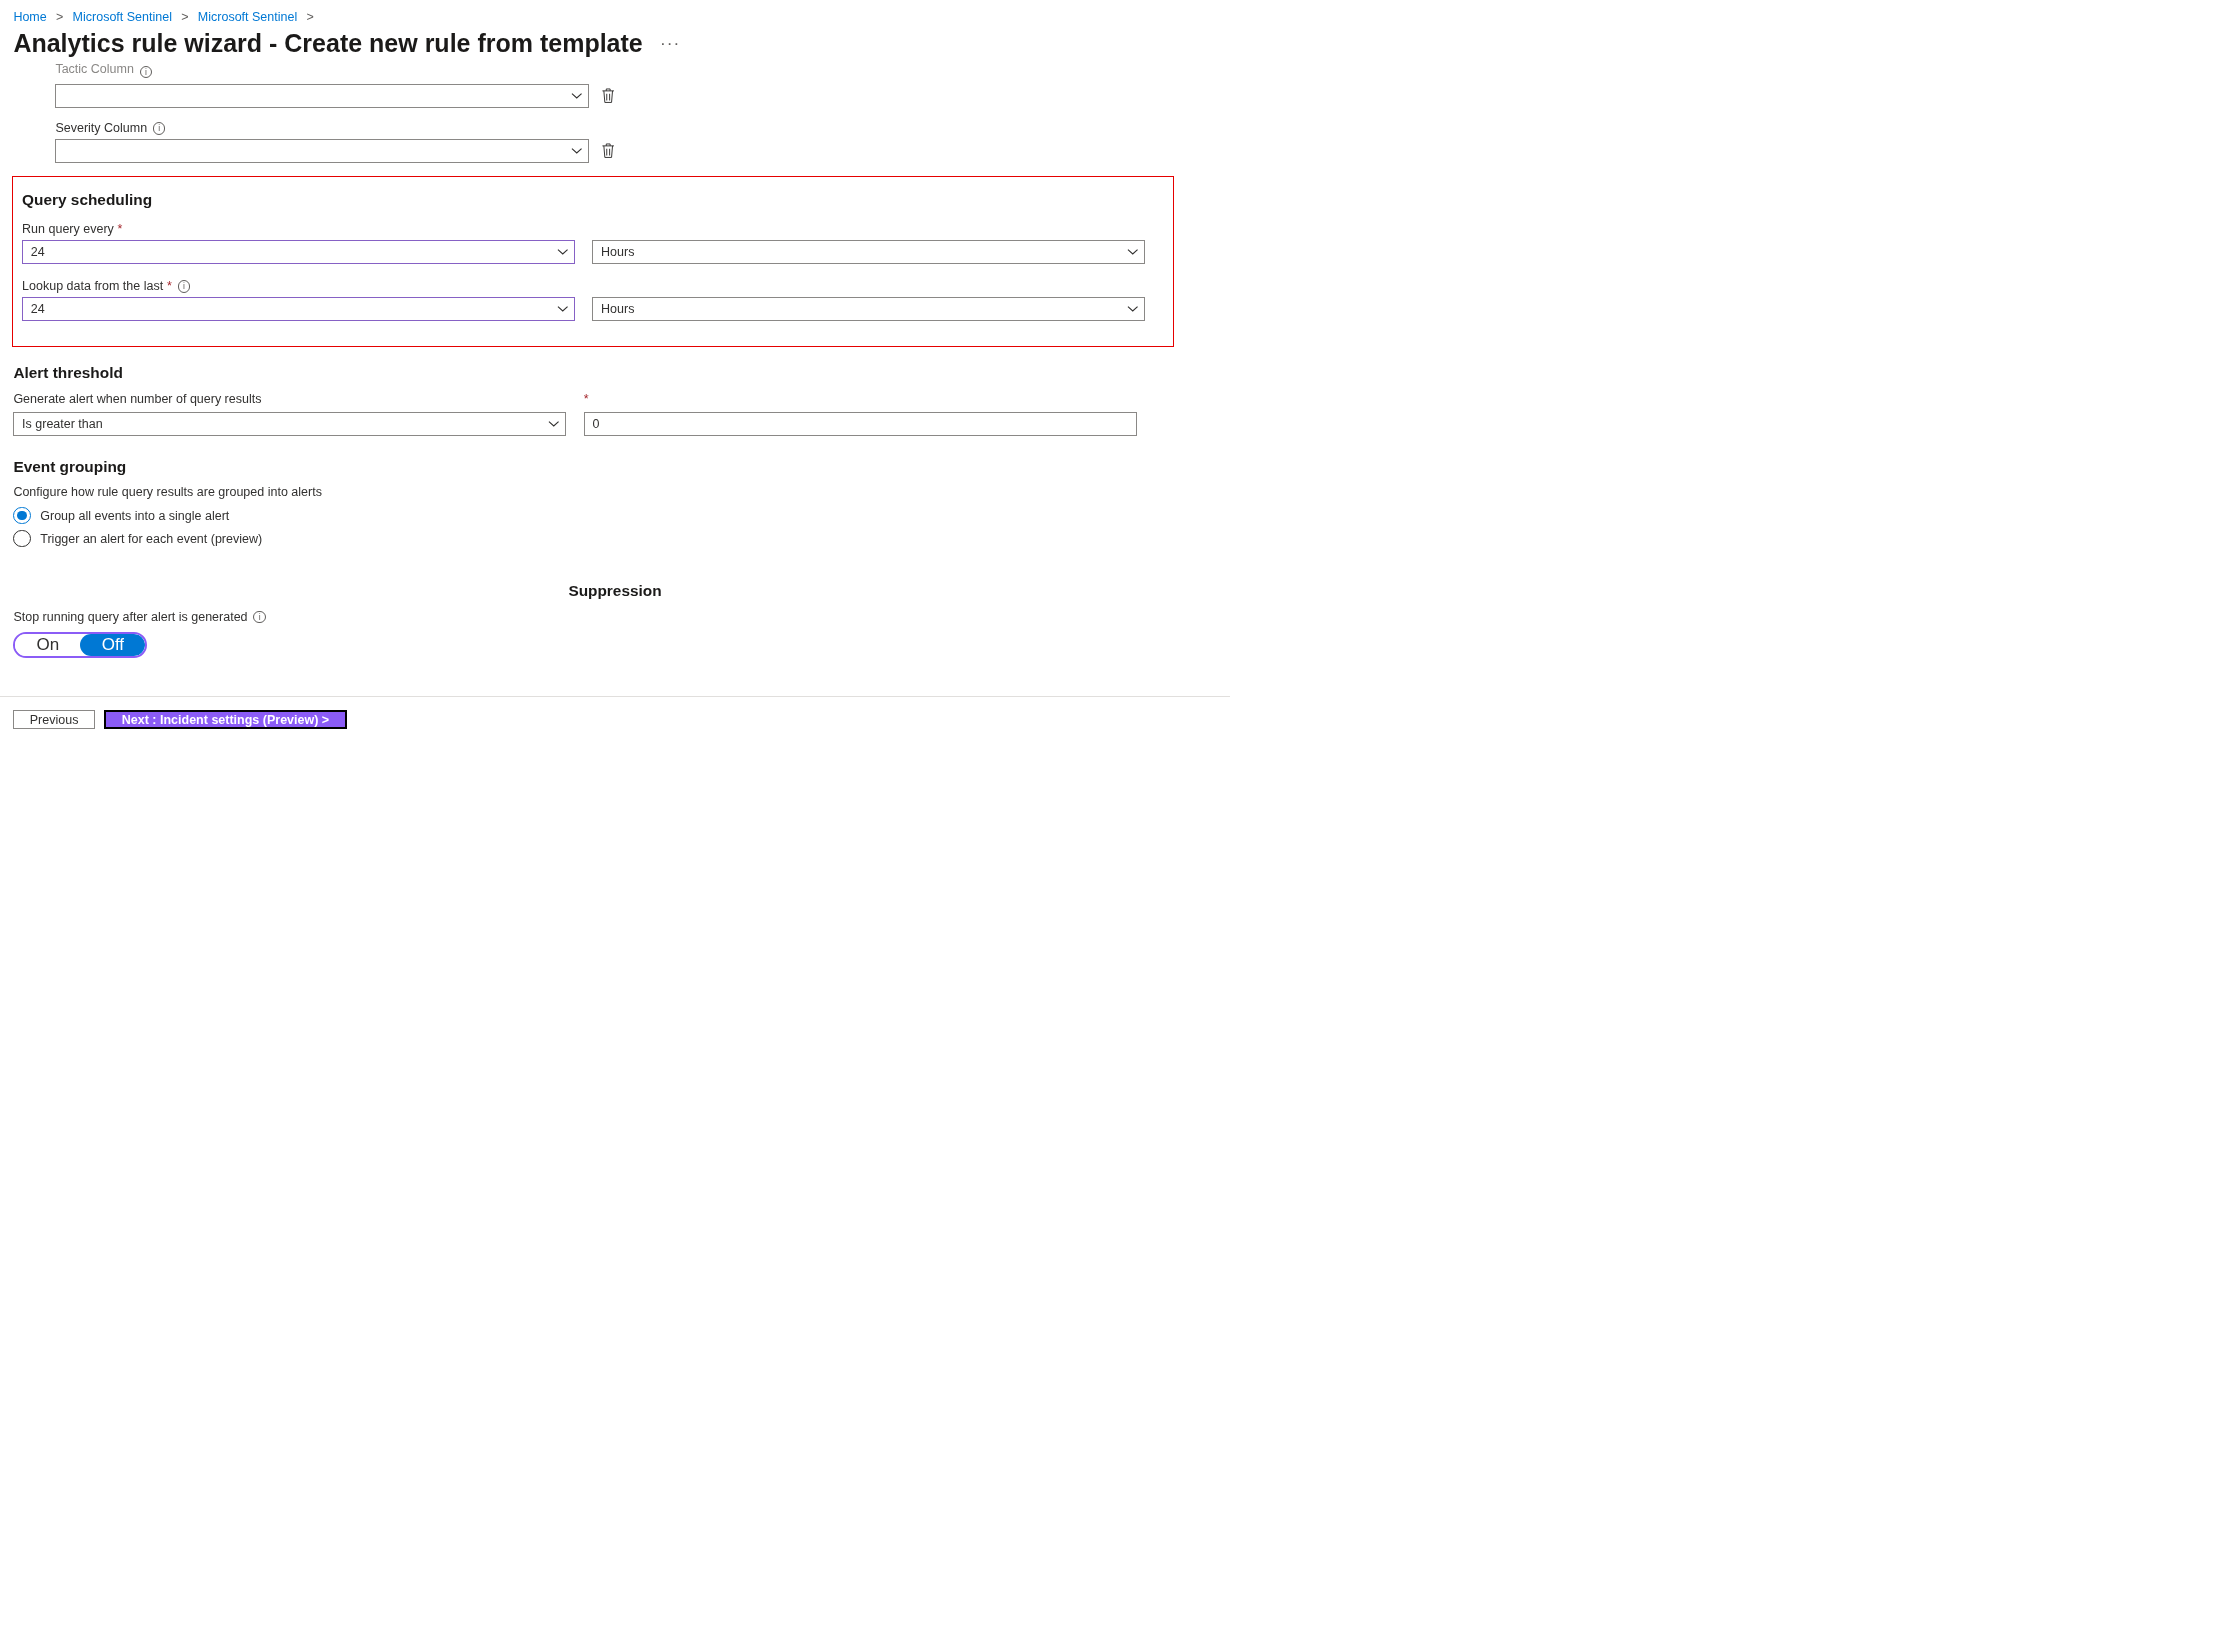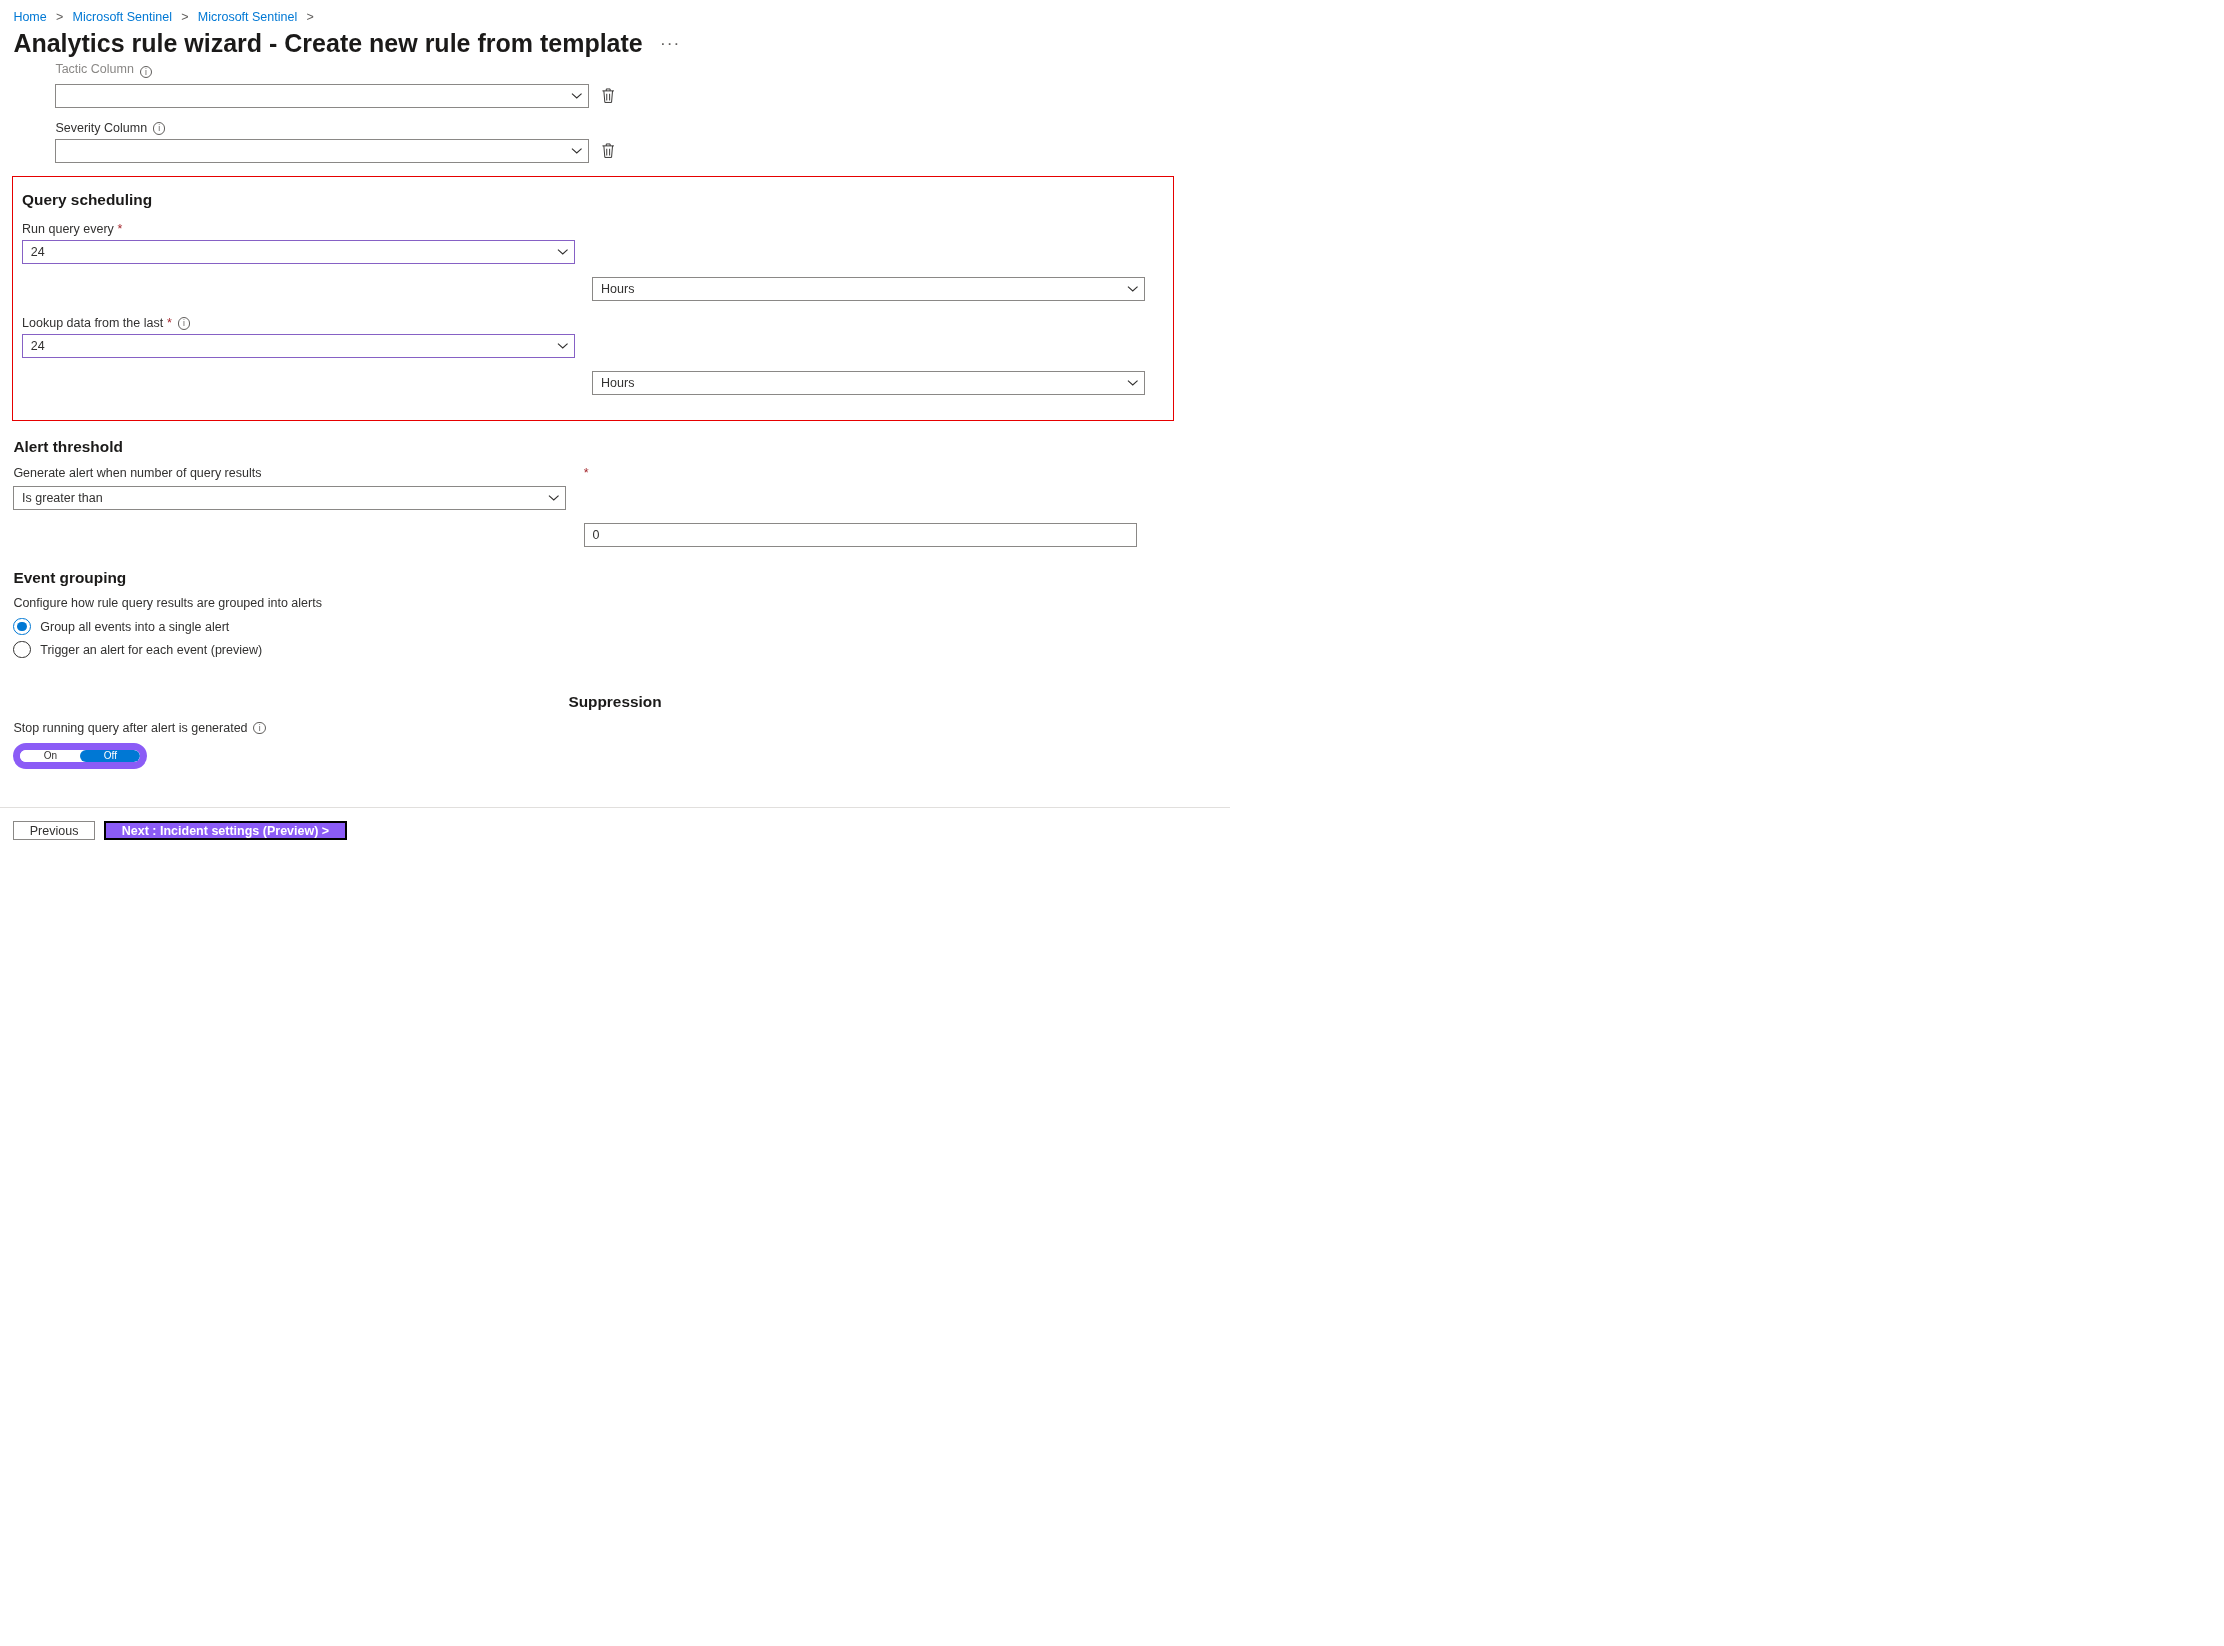--- a/index.html
+++ b/index.html
@@ -50,21 +50,21 @@
     padding:0 25px 0 7.7px; font-size:12.5px; color:#323130;
     cursor:pointer;
   }
   .select-box .chev {
     position:absolute; right:5.8px; top:50%; transform:translateY(-50%);
     pointer-events:none;
   }
   .chev svg { width:11.5px; height:11.5px; display:block; }
   .select-tactic { width:534px; }
   .select-wide { width:553px; }
-  .select-unit { width:553px;margin-top:37px; }
+  .select-unit { width:553px; }
   .purple-border { border-color:#8661c5; }
   .trash-btn { cursor:pointer; color:#323130; padding:1.9px; }
   .trash-btn svg { width:14.4px; height:15.4px; display:block; }
   .section-title { font-size:15.4px; font-weight:600; color:#1b1a19; margin:17.3px 0 9.6px 0; }
   .red-box {
     border:1px solid #e60000;
     padding:13.4px 9.6px 21px 9.6px;
     margin-top:13.4px;
     margin-left:-1.9px;
     width:1162px;
@@ -79,22 +79,22 @@
   .radio {
     width:17.3px; height:17.3px; border:1px solid #323130; border-radius:50%;
     display:flex; align-items:center; justify-content:center;
   }
   .radio.selected { border-color:#0078d4; }
   .radio.selected::after {
     content:""; width:9.6px; height:9.6px; border-radius:50%; background:#0078d4;
   }
   .toggle {
     display:flex; width:134px; height:26px;
-    border:7px solid #8b5cf6; border-radius:13.4px; overflow:hidden;
-    font-size:10px; margin-top:7.7px;
+    border:2px solid #8b5cf6; border-radius:13.4px; overflow:hidden;
+    font-size:17px; margin-top:7.7px;
   }
   .toggle .half { flex:1; display:flex; align-items:center; justify-content:center; height:100%; cursor:pointer; }
   .toggle .on { color:#323130; background:#fff; }
   .toggle .off { color:#fff; background:#0078d4; border-radius:13.4px; }
   .footer-bar {
     border-top:1px solid #e1dfdd; margin-top:38px; padding:13.4px;
     display:flex; gap:9.6px;
   }
   .btn {
     height:19px; padding:0 15.4px; font-size:12.5px; cursor:pointer;

